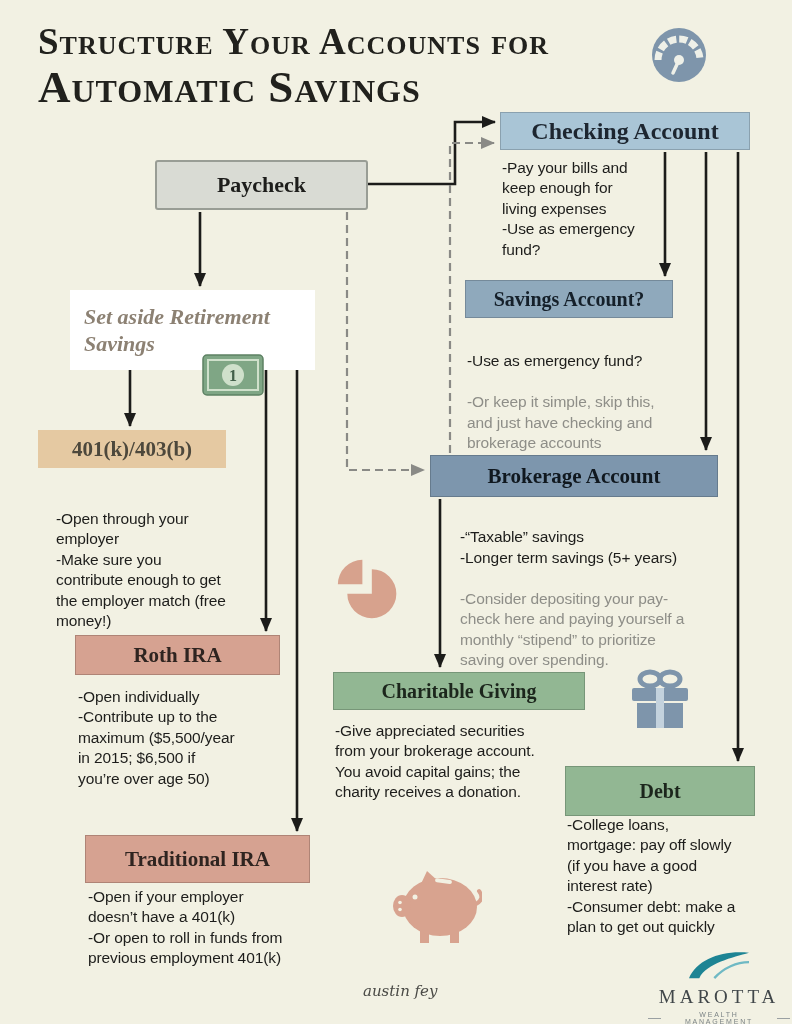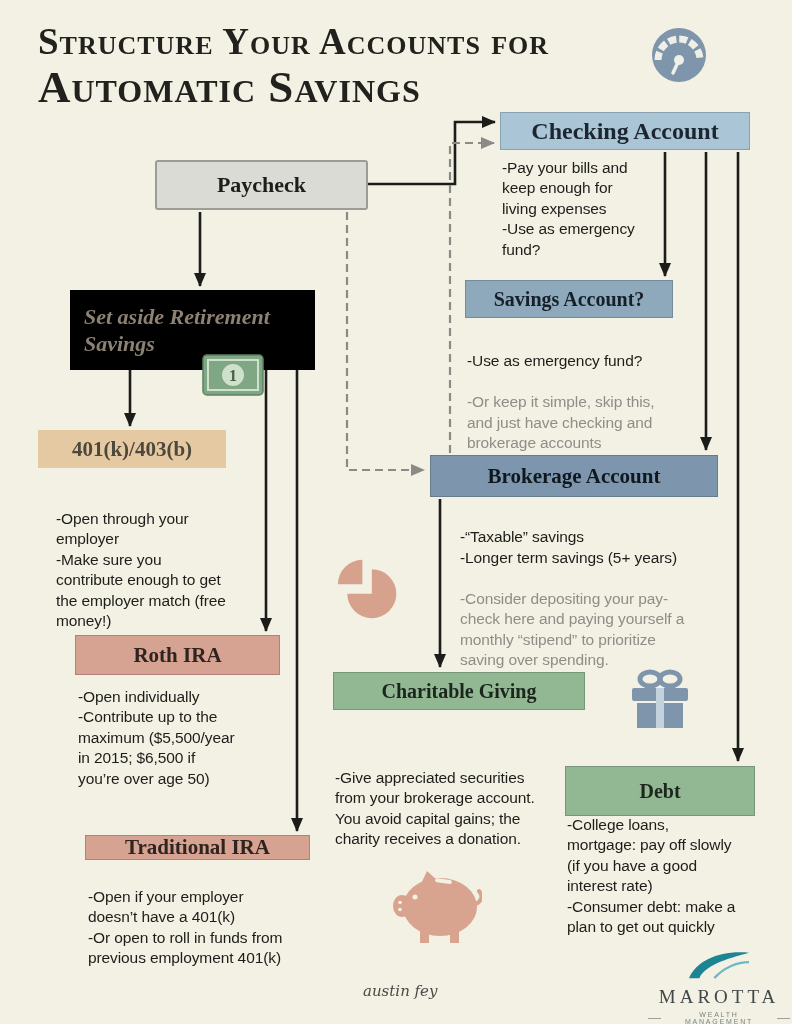--- a/index.html
+++ b/index.html
@@ -18,43 +18,43 @@
   .node {
     position:absolute; z-index:3; box-sizing:border-box;
     display:flex; align-items:center; justify-content:center;
     font-family:"Liberation Serif", serif; font-weight:bold;
     border:1px solid rgba(0,0,0,0.18);
   }
   #paycheck   { left:155px; top:160px; width:213px; height:50px; background:#d9dbd4;
                 border:2px solid #999d95; border-radius:3px; font-size:22px; color:#1d1d1b; }
   #checking   { left:500px; top:112px; width:250px; height:38px; background:#a9c5d6; font-size:24px; color:#1d2630; }
   #savings    { left:465px; top:280px; width:208px; height:38px; background:#8fa9bc; font-size:20px; color:#15202a; }
-  #retirement { left:70px;  top:290px; width:245px; height:80px; background:#000000; border:none;
+  #retirement { left:70px;  top:290px; width:245px; height:80px; background:#ffffff; border:none;
                 font-size:22px; font-style:italic; color:#8c8173; justify-content:flex-start;
                 padding-left:14px; text-align:left; white-space:pre-line; line-height:1.25; }
   #k401       { left:38px;  top:430px; width:188px; height:38px; background:#e5c9a2; border:none; font-size:21px; color:#4d483c; }
   #brokerage  { left:430px; top:455px; width:288px; height:42px; background:#7d96ad; font-size:21px; color:#10181f; }
   #roth       { left:75px;  top:635px; width:205px; height:40px; background:#d6a291; font-size:21px; color:#2f2420; }
   #charitable { left:333px; top:672px; width:252px; height:38px; background:#92b793; font-size:20px; color:#1c261c; }
   #debt       { left:565px; top:766px; width:190px; height:50px; background:#92b793; font-size:20px; color:#1c261c; }
-  #traditional{ left:85px;  top:835px; width:225px; height:25px; background:#d6a291; font-size:21px; color:#2f2420; }
+  #traditional{ left:85px;  top:835px; width:225px; height:48px; background:#d6a291; font-size:21px; color:#2f2420; }
 
   
   .body-text {
     position:absolute; z-index:3; white-space:pre-line;
     font-size:15.5px; line-height:1.32; color:#1d1d1b; letter-spacing:-0.1px;
   }
   .body-text span { display:block; white-space:pre-line; }
   .gray { color:#8e8e88; }
   #checking-body    { left:502px; top:158px; width:180px; }
   #savings-body     { left:467px; top:331px; width:240px; }
   #brokerage-body   { left:460px; top:507px; width:270px; }
   #k401-body        { left:56px;  top:477px; width:215px;margin-top:32px; }
   #roth-body        { left:78px;  top:687px; width:220px; }
-  #charitable-body  { left:335px; top:721px; width:260px;margin-top:47px; }
+  #charitable-body  { left:335px; top:721px; width:260px; }
   #debt-body        { left:567px; top:815px; width:205px; }
   #traditional-body { left:88px;  top:887px; width:245px; }
 
   
   .icon { position:absolute; z-index:2; line-height:0; }
   #gauge-icon { left:650px; top:26px; }
   #dollar-icon { left:202px; top:354px; z-index:4; }
   #pie-icon   { left:336px; top:556px; }
   #gift-icon  { left:626px; top:664px; }
   #piggy-icon { left:392px; top:860px; }

